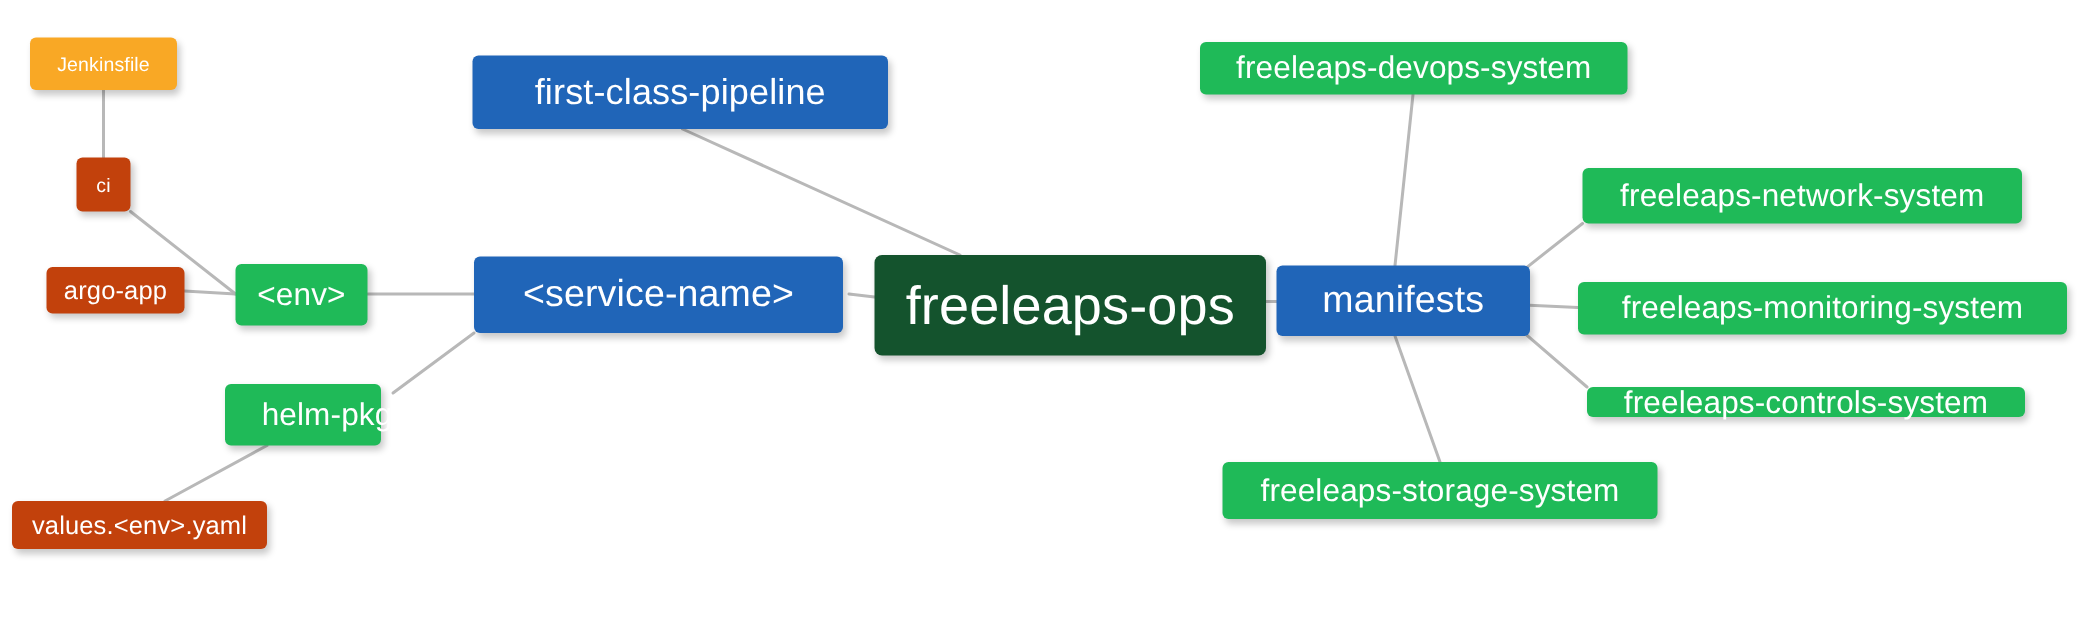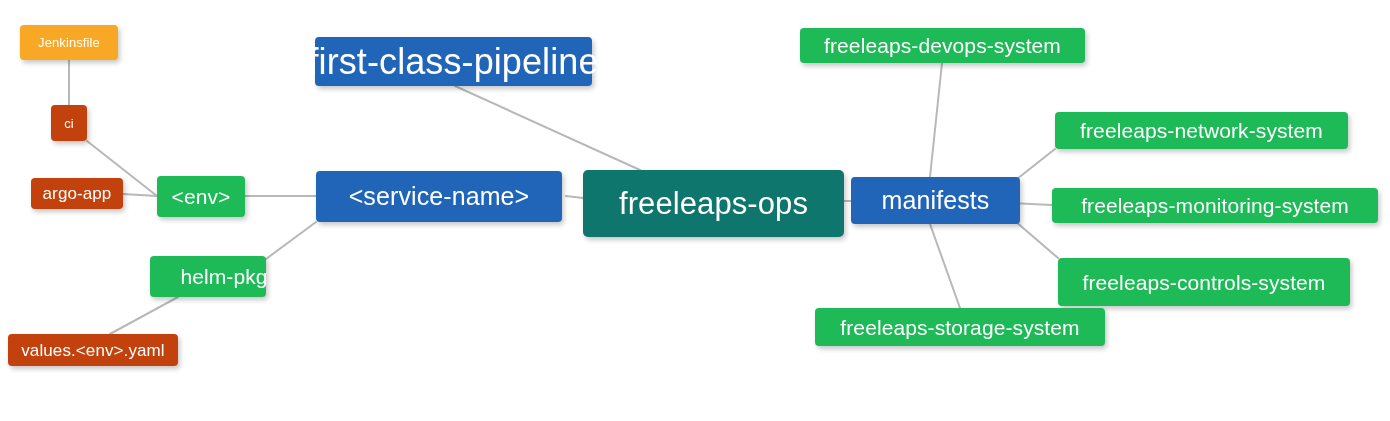--- a/index.html
+++ b/index.html
@@ -41,37 +41,37 @@
     box-sizing: border-box;
     color: #ffffff;
     white-space: nowrap;
     border-radius: 4px;
     box-shadow: 2px 3px 5px rgba(0,0,0,0.22);
     letter-spacing: 0.1px;
     line-height: 1;
     user-select: none;
   }
   .node-root {
-    background: #0f766e;
-    font-size: 31px;
+    background: #14532d;
+    font-size: 36px;
     border-radius: 5px;
   }
   .node-blue {
     background: #2065b8;
   }
   .node-green {
     background: #1fba58;
   }
   .node-orange {
     background: #f9a825;
   }
   .node-red {
     background: #c2410c;
   }
-  .size-xl { font-size: 36px; }
+  .size-xl { font-size: 24px; }
   .size-lg { font-size: 25px; }
   .size-md { font-size: 21px; }
   .size-sm { font-size: 17px; }
   .size-xs { font-size: 13px; }
 </style>
 </head>
 <body>
 
 <div id="mindmap-canvas">
 
@@ -90,26 +90,26 @@
       <path d="M 1008,203 L 1052,205" class="edge" stroke="#b8b8b8"></path>
       <path d="M 1008,215 L 1058,258" class="edge" stroke="#b8b8b8"></path>
       <path d="M 930,224 L 960,308" class="edge" stroke="#b8b8b8"></path>
     </svg>
 
   <div id="node-layer">
       <div class="node node-orange size-xs" style="left: 20px; top: 25px; width: 98px; height: 35px;">Jenkinsfile</div>
       <div class="node node-red size-xs" style="left: 51px; top: 105px; width: 36px; height: 36px;">ci</div>
       <div class="node node-red size-sm" style="left: 31px; top: 178px; width: 92px; height: 31px;">argo-app</div>
       <div class="node node-green size-md" style="left: 157px; top: 176px; width: 88px; height: 41px;">&lt;env&gt;</div>
-      <div class="node node-green size-md" style="left: 150px; top: 256px; width: 116px; height: 41px; padding-left: 32px;">helm-pkg</div>
+      <div class="node node-green size-md" style="left: 150px; top: 256px; width: 104px; height: 41px; padding-left: 32px;">helm-pkg</div>
       <div class="node node-red size-sm" style="left: 8px; top: 334px; width: 170px; height: 32px; text-align: center;">values.&lt;env&gt;.yaml</div>
       <div class="node node-blue size-xl" style="left: 315px; top: 37px; width: 277px; height: 49px;">first-class-pipeline</div>
       <div class="node node-blue size-lg" style="left: 316px; top: 171px; width: 246px; height: 51px;">&lt;service-name&gt;</div>
       <div class="node node-root" style="left: 583px; top: 170px; width: 261px; height: 67px;">freeleaps-ops</div>
       <div class="node node-blue size-lg" style="left: 851px; top: 177px; width: 169px; height: 47px;">manifests</div>
       <div class="node node-green size-md" style="left: 800px; top: 28px; width: 285px; height: 35px;">freeleaps-devops-system</div>
       <div class="node node-green size-md" style="left: 1055px; top: 112px; width: 293px; height: 37px;">freeleaps-network-system</div>
       <div class="node node-green size-md" style="left: 1052px; top: 188px; width: 326px; height: 35px;">freeleaps-monitoring-system</div>
-      <div class="node node-green size-md" style="left: 1058px; top: 258px; width: 292px; height: 48px;">freeleaps-controls-system</div>
+      <div class="node node-green size-md" style="left: 1058px; top: 258px; width: 292px; height: 20px;">freeleaps-controls-system</div>
       <div class="node node-green size-md" style="left: 815px; top: 308px; width: 290px; height: 38px;">freeleaps-storage-system</div>
     </div>
 
 </div>
 
 </body></html>

